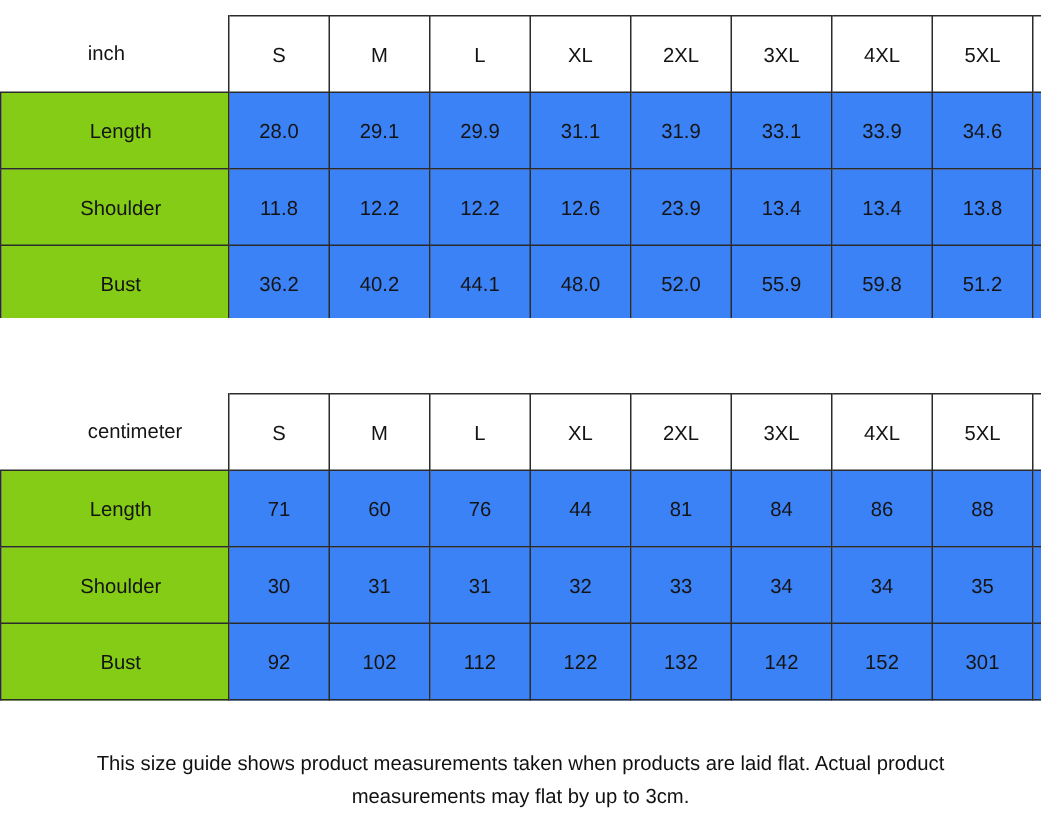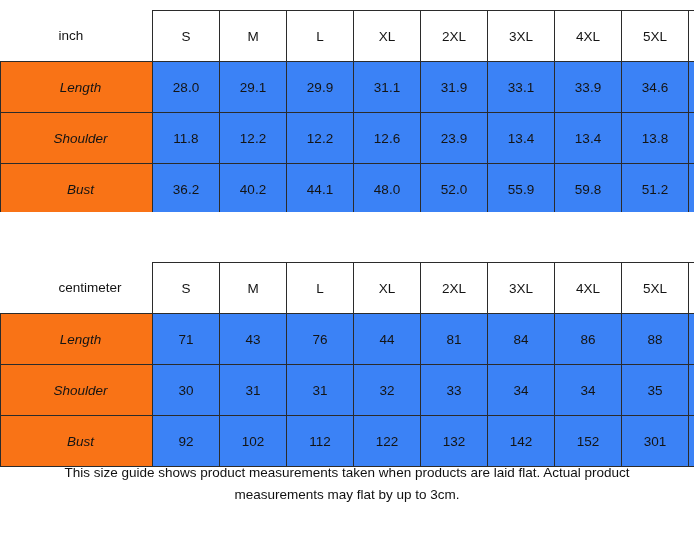--- a/index.html
+++ b/index.html
@@ -47,26 +47,25 @@
   tr.header-row td.unit-cell {
     background: #ffffff;
     border-left: none;
     border-top: none;
     text-align: left;
     padding-left: 58px;
     font-size: 13.5px;
   }
   
   td.row-label {
-    background: #f97316;
+    background: #84cc16;
     border-left: none;
     text-align: left;
     padding-left: 0;
     font-size: 13.5px;
-    font-style: italic;
   }
   td.row-label .lbl-inner {
     display: block;
     text-align: center;
     padding-left: 8px;
   }
   td.value-cell {
     background: #3b82f6;
   }
   
@@ -82,21 +81,21 @@
     left: 0;
     top: 212px;
     width: 694px;
     height: 50px;
     background: #ffffff;
   }
 
   .footnote {
     position: absolute;
     left: 0;
-    top: 462px;
+    top: 498px;
     width: 694px;
     text-align: center;
     font-size: 13.5px;
     line-height: 22px;
     color: #111111;
     padding: 0 18px;
     box-sizing: border-box;
   }
   .footnote span { display: block; }
 </style>
@@ -205,21 +204,21 @@
           <td>3XL</td>
           <td>4XL</td>
           <td>5XL</td>
           <td>6XL</td>
         </tr>
         <tr>
           <td class="row-label">
               <span class="lbl-inner">Length</span>
             </td>
           <td class="value-cell">71</td>
-          <td class="value-cell">43</td>
+          <td class="value-cell">60</td>
           <td class="value-cell">76</td>
           <td class="value-cell">44</td>
           <td class="value-cell">81</td>
           <td class="value-cell">84</td>
           <td class="value-cell">86</td>
           <td class="value-cell">88</td>
           <td class="value-cell">90</td>
         </tr>
         <tr>
           <td class="row-label">

